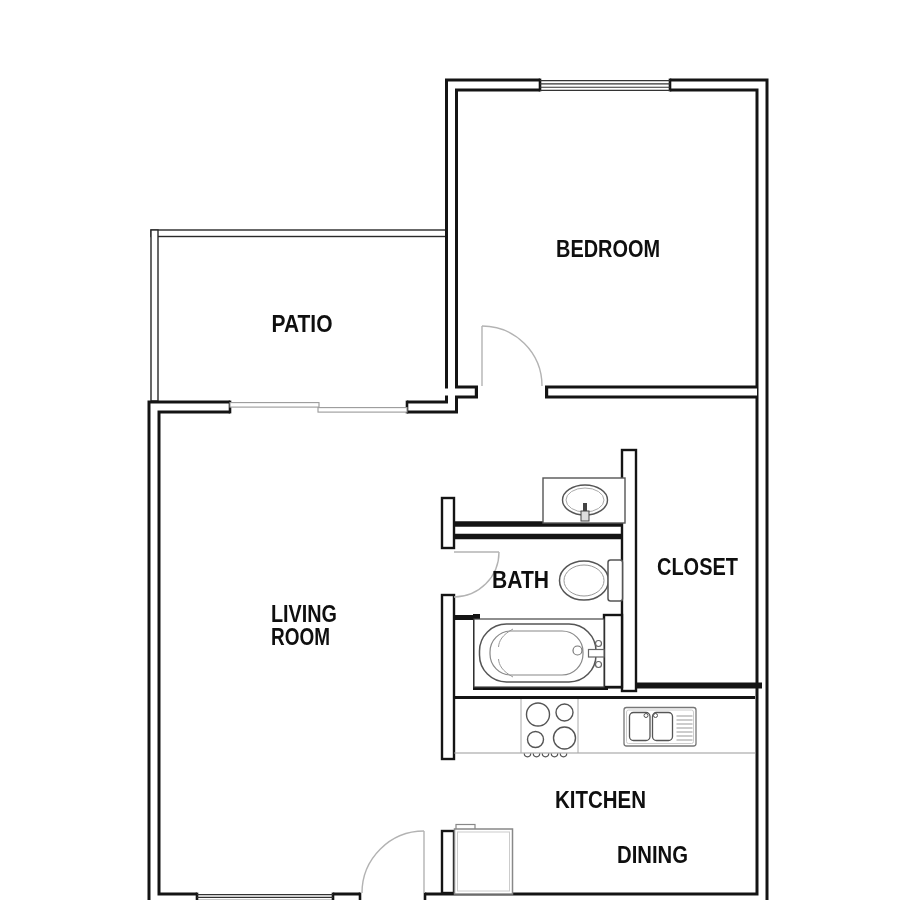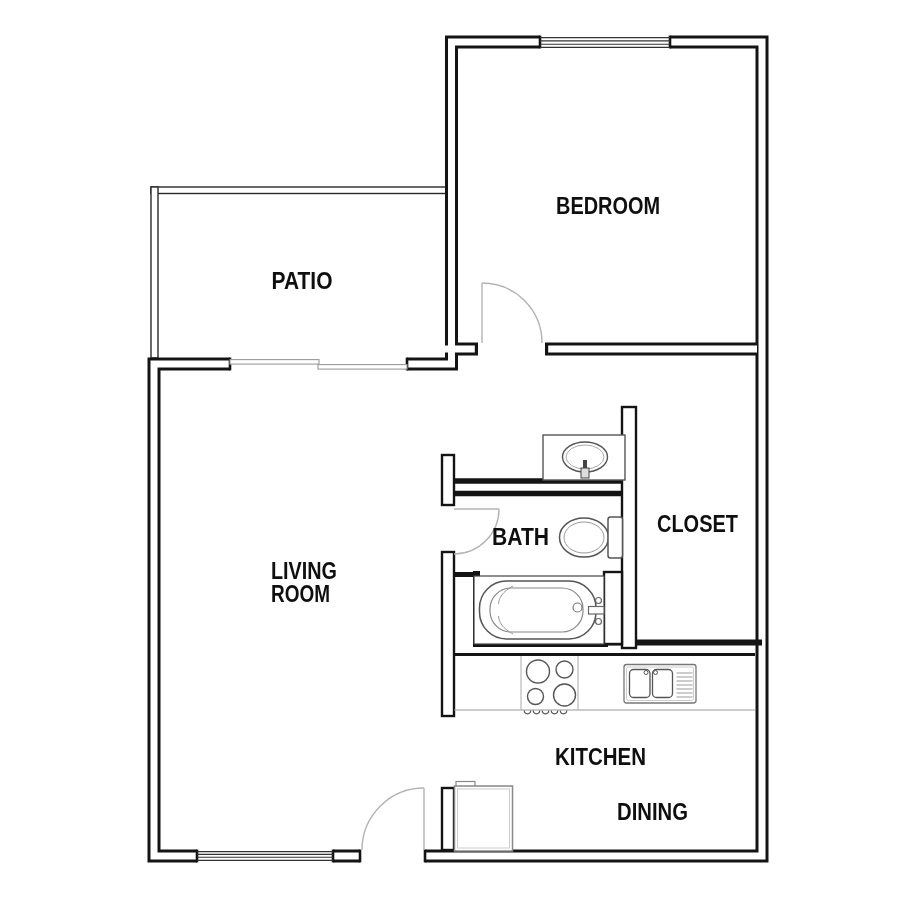--- a/index.html
+++ b/index.html
@@ -8,20 +8,21 @@
     background: #ffffff;
     width: 900px;
     height: 900px;
     overflow: hidden;
   }
   .stage {
     position: relative;
     width: 900px;
     height: 715px;
     background: #ffffff;
+    margin-top: 43px;
   }
   svg { display: block; }
   .room-label {
     font-family: "Liberation Sans", "DejaVu Sans", sans-serif;
     font-weight: bold;
     font-size: 23.5px;
     fill: #0f0f0f;
   }
 </style>
 </head>

